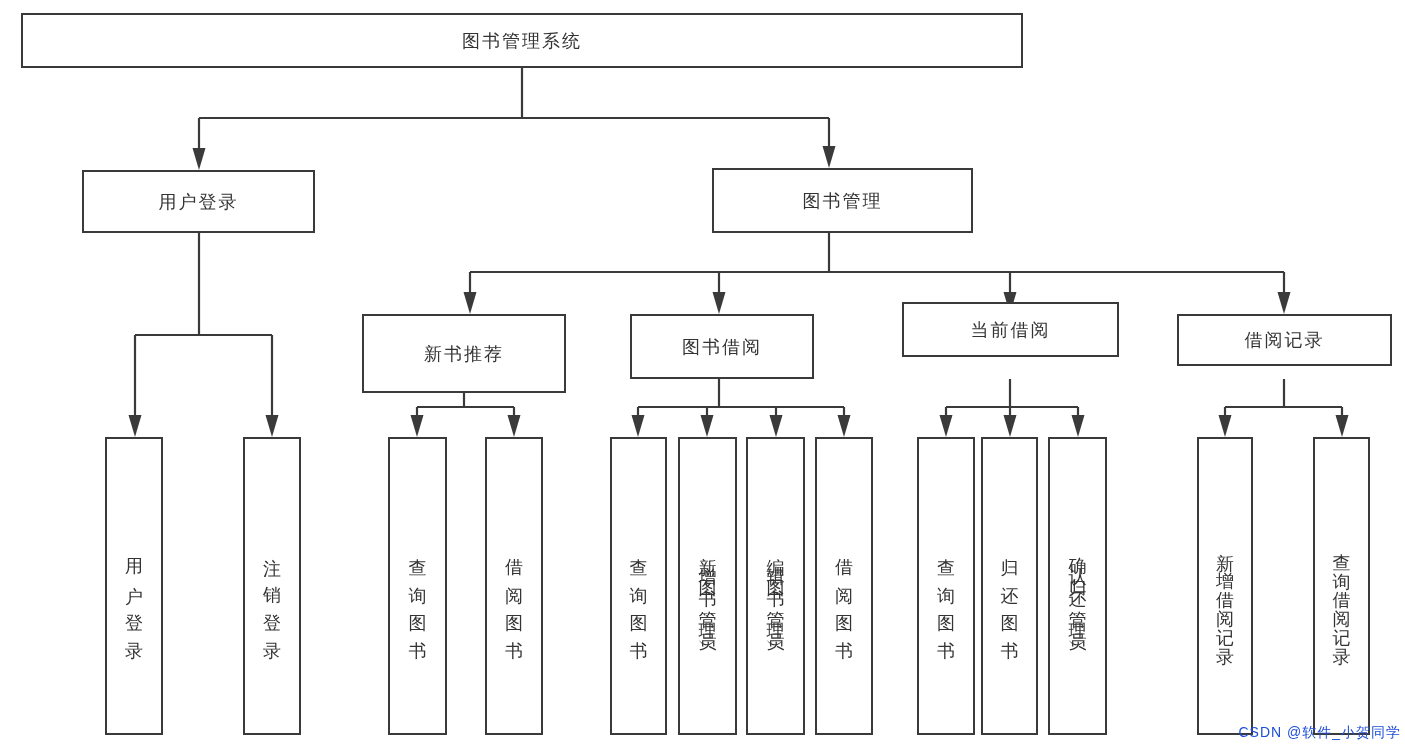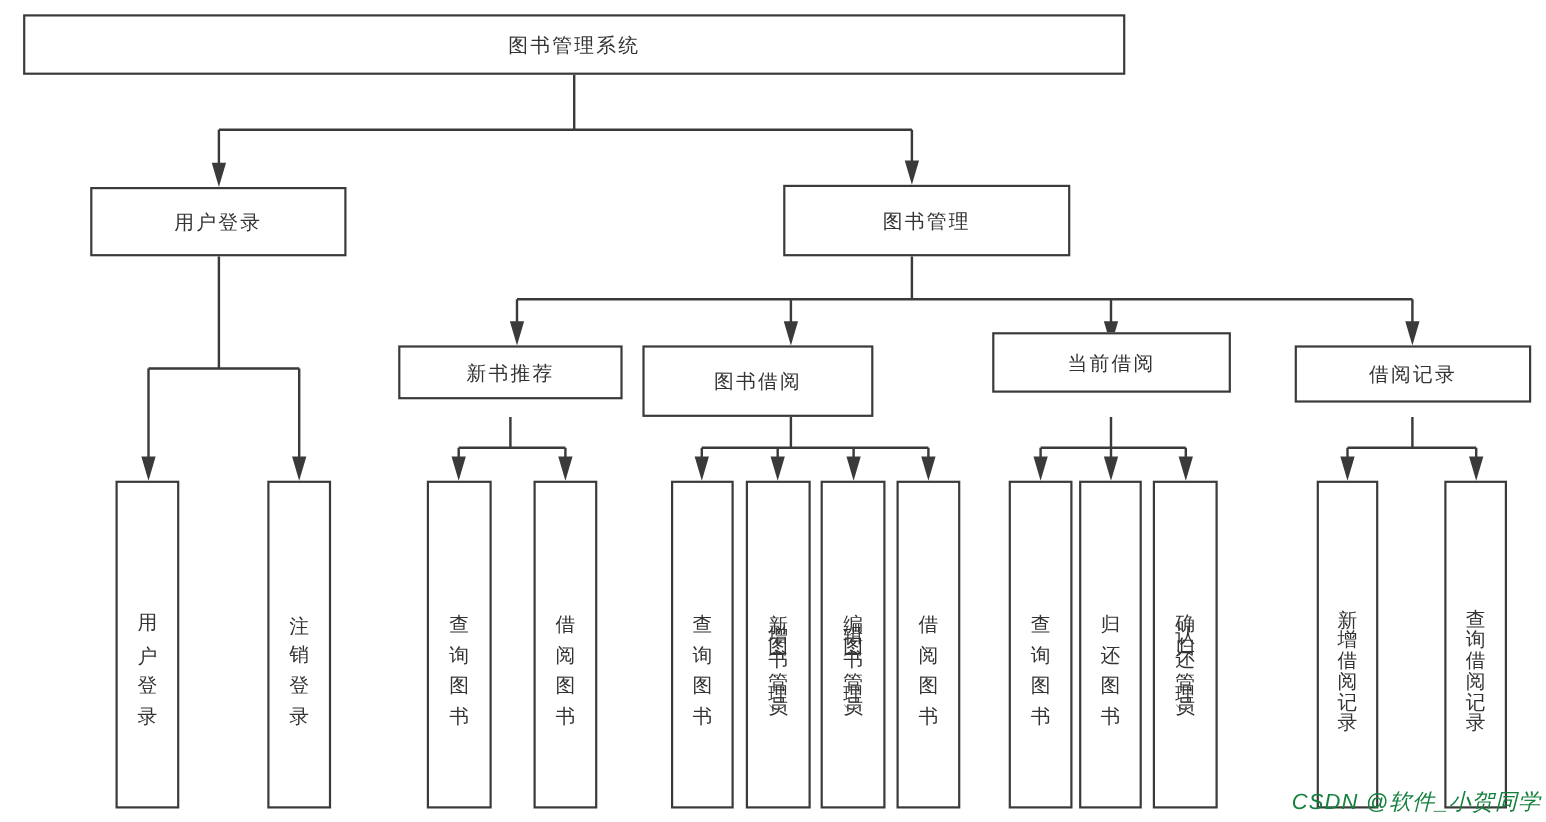--- a/index.html
+++ b/index.html
@@ -14,22 +14,22 @@
     color:#333333;font-size:18px;z-index:2;
   }
   .box .hlabel{letter-spacing:2px;white-space:nowrap;}
   .vtext{
     writing-mode:vertical-rl;text-orientation:mixed;white-space:nowrap;
     line-height:1;letter-spacing:1.55em;padding-inline-start:1.55em;
   }
   .sp6{letter-spacing:1.05em;padding-inline-start:1.05em;}
   .sp9{letter-spacing:0.6em;padding-inline-start:0.6em;}
   .watermark{
-    position:absolute;right:4px;bottom:5px;color:#15803d;font-size:20px;
-    letter-spacing:1px;z-index:3;white-space:nowrap;font-style:italic;
+    position:absolute;right:4px;bottom:5px;color:#1d4ed8;font-size:14px;
+    letter-spacing:1px;z-index:3;white-space:nowrap;
   }
 </style>
 </head>
 <body>
 
 <div class="canvas">
 
   <svg class="wires" viewBox="0 0 1405 747">
     <g stroke="#3a3a3a" stroke-width="2.2" fill="none">
 
@@ -74,24 +74,24 @@
     <span class="hlabel">图书管理系统</span>
   </div>
 
   <div class="box" style="left:82px;top:170px;width:233px;height:63px">
     <span class="hlabel">用户登录</span>
   </div>
   <div class="box" style="left:712px;top:168px;width:261px;height:65px">
     <span class="hlabel">图书管理</span>
   </div>
 
-  <div class="box" style="left:362px;top:314px;width:204px;height:49px">
+  <div class="box" style="left:362px;top:314px;width:204px;height:79px">
     <span class="hlabel">新书推荐</span>
   </div>
-  <div class="box" style="left:584px;top:314px;width:210px;height:65px">
+  <div class="box" style="left:630px;top:314px;width:184px;height:65px">
     <span class="hlabel">图书借阅</span>
   </div>
   <div class="box" style="left:902px;top:302px;width:217px;height:55px">
     <span class="hlabel">当前借阅</span>
   </div>
   <div class="box" style="left:1177px;top:314px;width:215px;height:52px">
     <span class="hlabel">借阅记录</span>
   </div>
 
   <div class="box" style="left:105px;top:437px;width:58px;height:298px">

